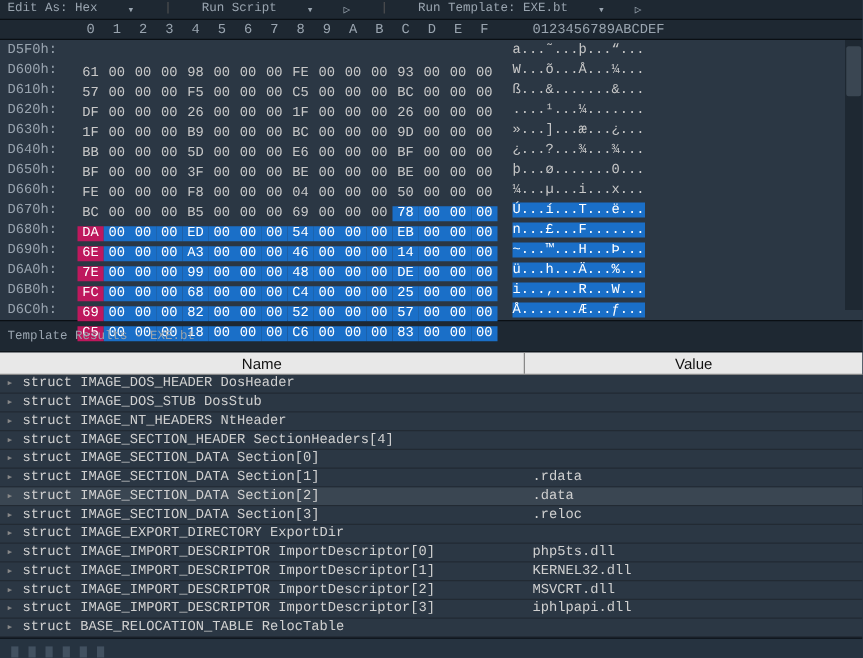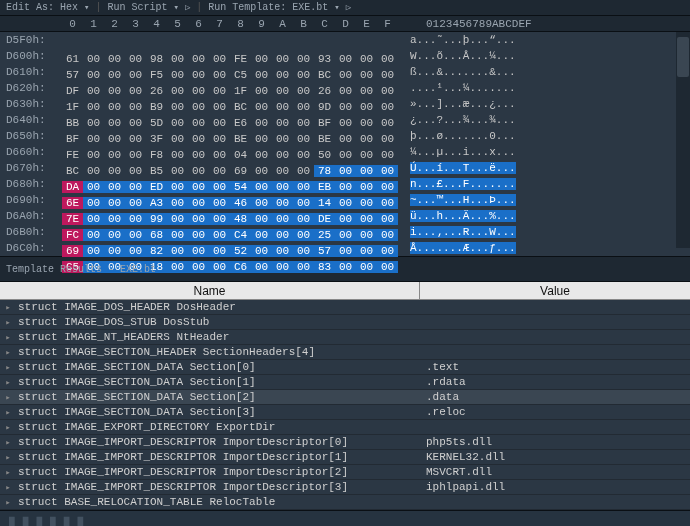--- a/index.html
+++ b/index.html
@@ -12,21 +12,21 @@
     color: #c8c8c8;
     overflow: hidden;
   }
   .toolbar {
     height: 16px;
     background: #1e2832;
     color: #9aa5b0;
     padding: 1px 6px;
     font-size: 10px;
     display: flex;
-    gap: 6px;
+    gap: 24px;
     align-items: center;
     border-bottom: 1px solid #0a0f14;
   }
   .tb-item { cursor: pointer; }
   .tb-sep { color: #555; }
   .tb-icon { font-size: 9px; }
 
   .hex-header {
     height: 16px;
     background: #1e2832;
@@ -520,21 +520,20 @@
       <span class="tpl-value"></span>
     </div>
     <div class="tpl-row">
       <span class="tpl-expand">▸</span>
       <span class="tpl-name">struct IMAGE_SECTION_HEADER SectionHeaders[4]</span>
       <span class="tpl-value"></span>
     </div>
     <div class="tpl-row">
       <span class="tpl-expand">▸</span>
       <span class="tpl-name">struct IMAGE_SECTION_DATA Section[0]</span>
-      <span class="tpl-value">.text</span>
     </div>
     <div class="tpl-row">
       <span class="tpl-expand">▸</span>
       <span class="tpl-name">struct IMAGE_SECTION_DATA Section[1]</span>
       <span class="tpl-value">.rdata</span>
     </div>
     <div class="tpl-row hi">
       <span class="tpl-expand">▸</span>
       <span class="tpl-name">struct IMAGE_SECTION_DATA Section[2]</span>
       <span class="tpl-value">.data</span>

